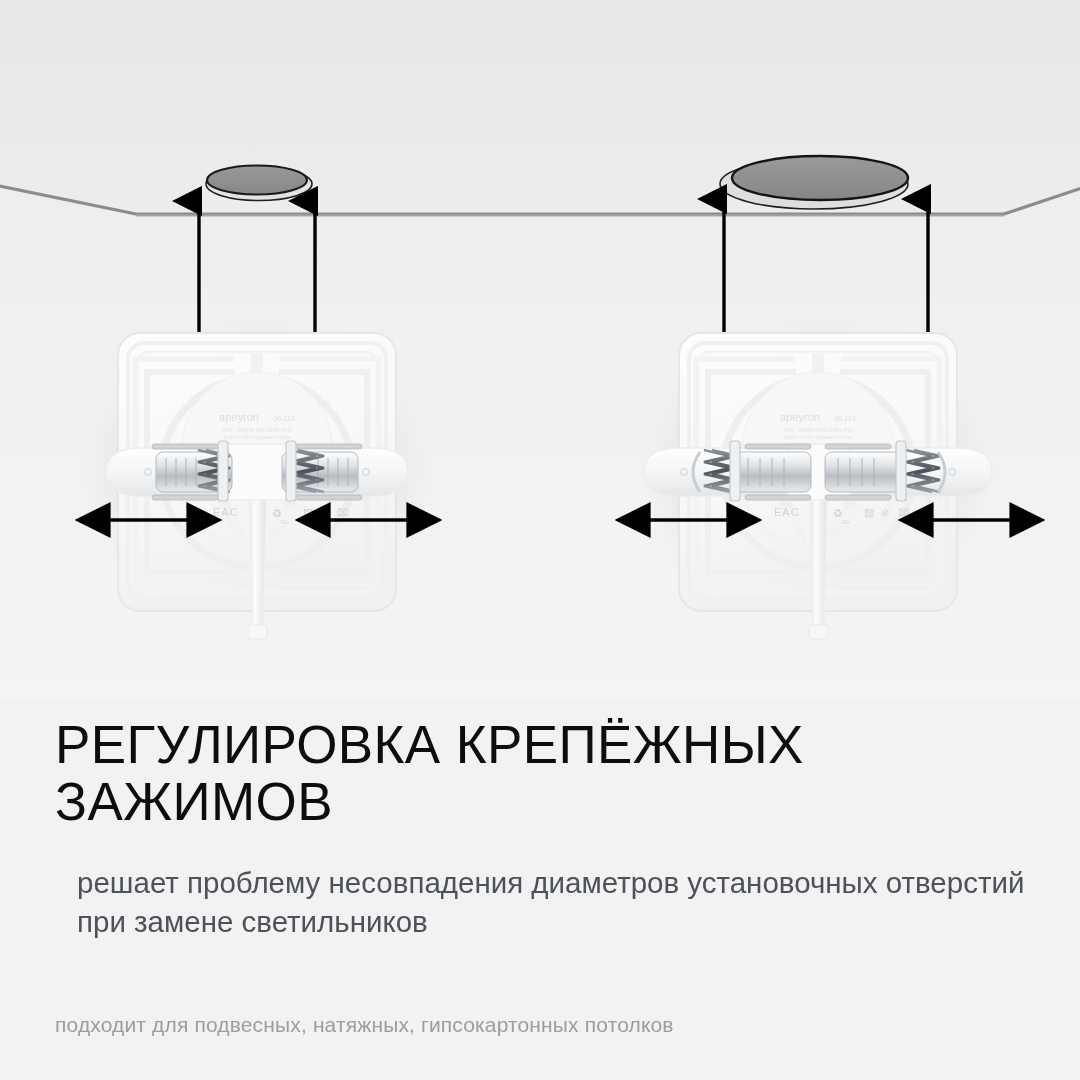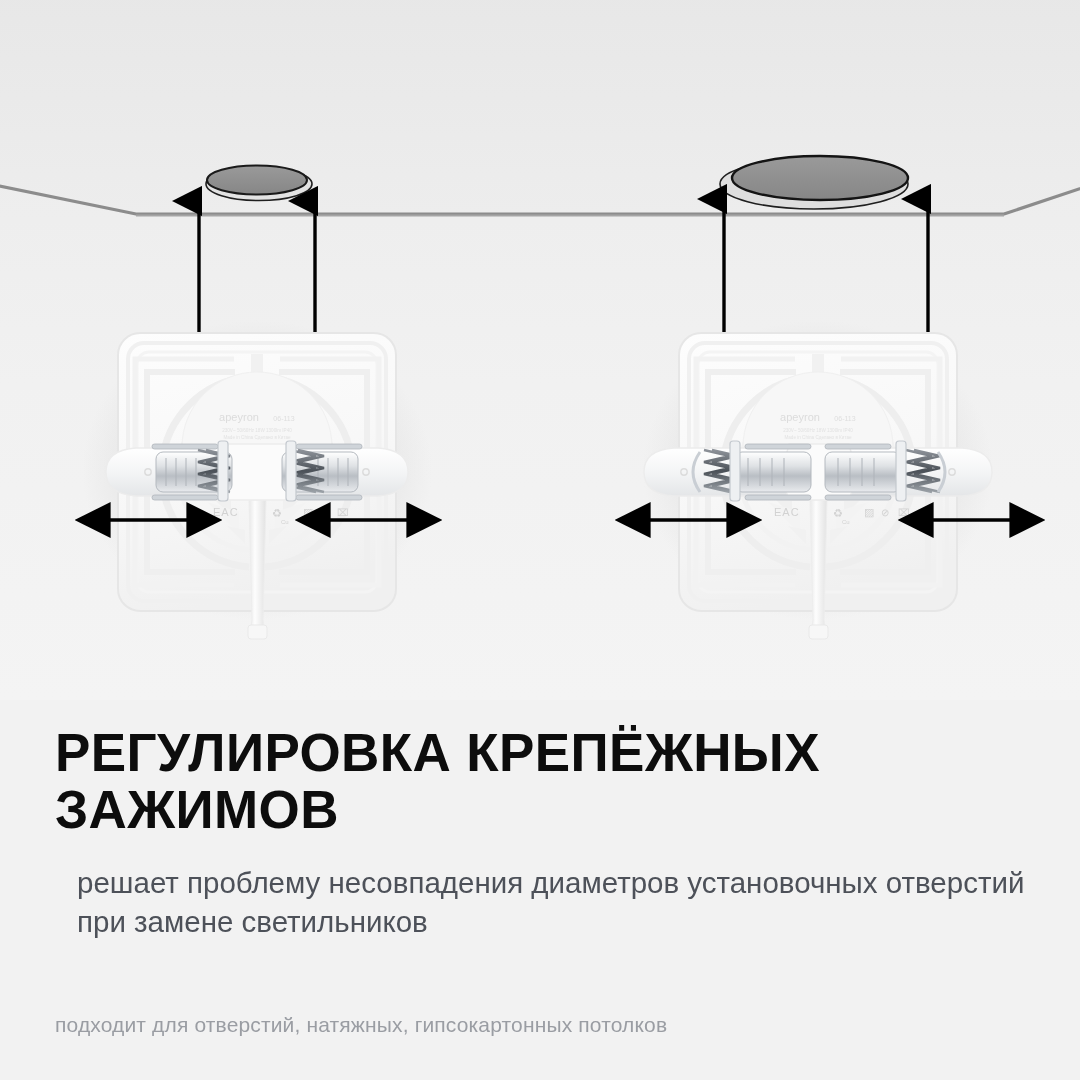--- a/index.html
+++ b/index.html
@@ -13,24 +13,24 @@
 
   
   #scene { position: absolute; left: 0; top: 0; width: 1080px; height: 700px; }
   #scene svg { position: absolute; left: 0; top: 0; }
 
   
   #textblock { position: absolute; left: 0; top: 700px; width: 1080px; height: 380px; }
 
   .headline {
     position: absolute;
-    left: 55px; top: 25px;
+    left: 55px; top: 17px;
     width: 980px;
     font-size: 53px;
-    font-weight: bold;
+    font-weight: normal;
     line-height: 1.07;
     letter-spacing: 0.4px;
     color: #0d0d0d;
     text-transform: uppercase;
   }
   .subline {
     position: absolute;
     left: 55px; top: 163px;
     width: 1000px;
     font-size: 29.5px;
@@ -329,16 +329,16 @@
           <line x1="647" y1="520" x2="730" y2="520" marker-start="url(#arrowStart)" marker-end="url(#arrowEnd)"></line>
           <line x1="930" y1="520" x2="1013" y2="520" marker-start="url(#arrowStart)" marker-end="url(#arrowEnd)"></line>
         </g>
       </g>
     </svg>
   </div>
 
   <div id="textblock">
     <div class="headline">РЕГУЛИРОВКА КРЕПЁЖНЫХ ЗАЖИМОВ</div>
     <div class="subline">решает проблему несовпадения диаметров установочных отверстий при замене светильников</div>
-    <div class="footnote">подходит для отверстий, натяжных, гипсокартонных потолков</div>
+    <div class="footnote">подходит для подвесных, натяжных, гипсокартонных потолков</div>
   </div>
 
 </div>
 
 </body></html>

